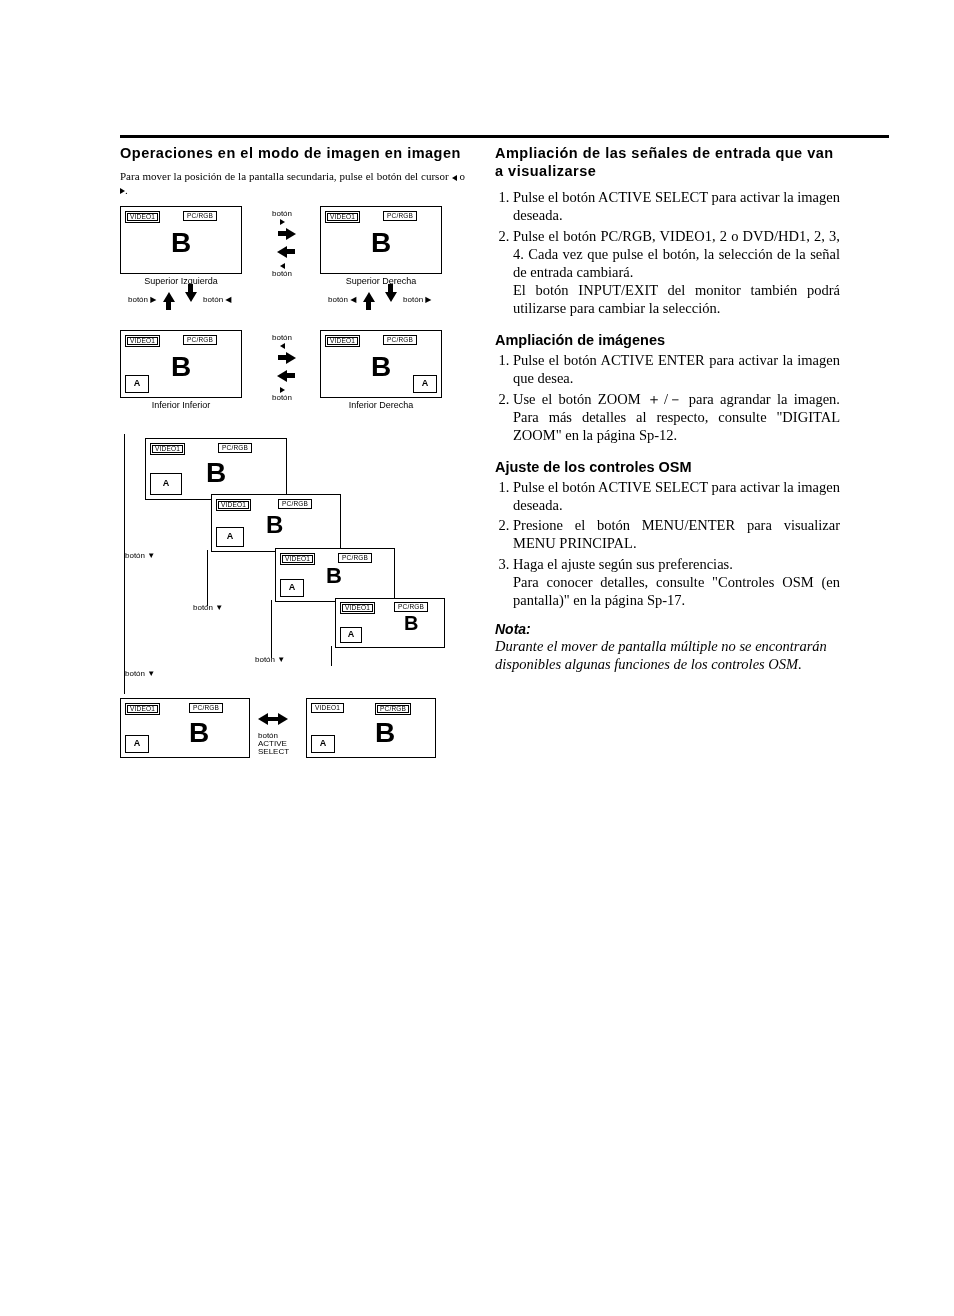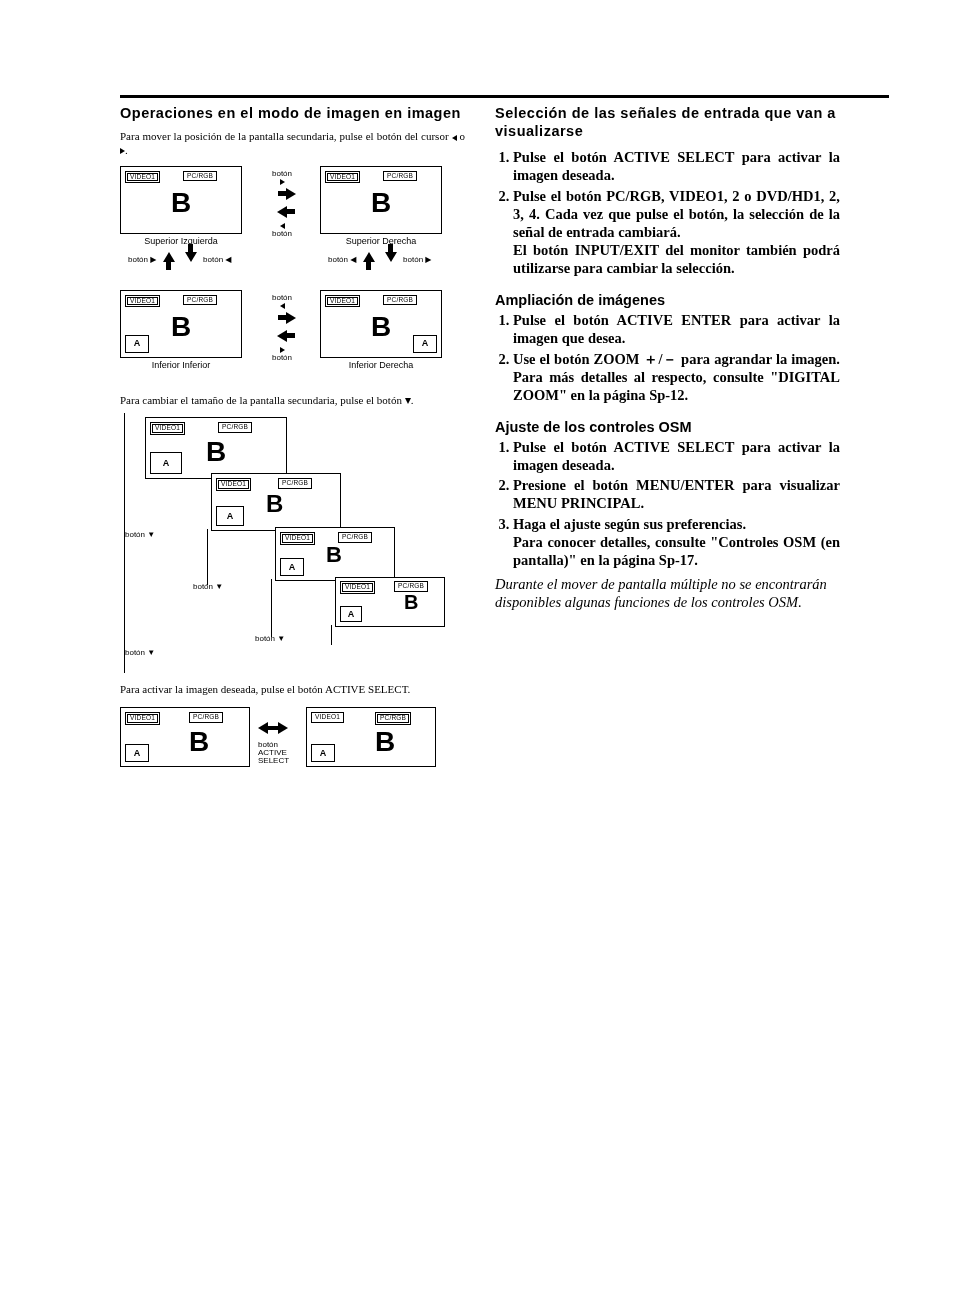--- a/index.html
+++ b/index.html
@@ -8,20 +8,21 @@
     background: #fff;
     font-family: "Times New Roman", Times, serif;
     color: #000;
   }
   .page {
     width: 954px;
     height: 928px;
     position: relative;
     box-sizing: border-box;
     padding: 95px 65px 0 120px;
+    margin-top: 40px;
   }
   .rule {
     border-top: 3px solid #000;
     margin-bottom: 6px;
   }
   .cols {
     display: flex;
     gap: 30px;
   }
   .col {
@@ -60,21 +61,20 @@
     font-style: italic;
     line-height: 1.25;
     margin: 0 0 6px 0;
   }
   ol.list {
     font-size: 14.5px;
     line-height: 1.25;
     margin: 0 0 6px 0;
     padding-left: 18px;
     text-align: justify;
-    font-weight: bold;
   }
   ol.list li {
     margin-bottom: 2px;
   }
   .diagram-block {
     font-family: Arial, Helvetica, sans-serif;
     font-size: 8px;
     line-height: 1;
   }
 
@@ -236,23 +236,20 @@
         </div>
 
         <div style="position:absolute;left:132px;top:130px;text-align:center;width:60px;">
           <div class="tiny" style="margin-bottom:2px;"><span>botón</span><br><span class="tri-l"></span></div>
           <span class="arrR" style="margin-left:18px;"></span><br>
           <span class="arrL" style="margin-left:0px;margin-top:4px;display:inline-block;"></span>
           <div class="tiny" style="margin-top:2px;"><span class="tri-r"></span><br><span>botón</span></div>
         </div>
       </div>
 
-      <p class="body">
-        <span>Para cambiar el tamaño de la pantalla secundaria, pulse el botón </span><span class="tri-d"></span><span>.</span>
-      </p>
 
       <div class="diagram-block" style="position:relative;height:260px;border-left:1px solid #000;margin-left:4px;padding-left:6px;">
 
         <div class="scr" style="position:absolute;left:20px;top:4px;width:140px;height:60px;">
           <span class="tag double" style="left:4px;top:4px;">VIDEO1</span>
           <span class="tag" style="left:72px;top:4px;">PC/RGB</span>
           <span class="bigB" style="left:60px;top:20px;">B</span>
           <span class="Abox" style="left:4px;bottom:4px;width:30px;height:20px;">A</span>
         </div>
 
@@ -281,21 +278,20 @@
         <span class="tiny" style="position:absolute;left:0px;top:118px;">botón ▼</span>
         <span class="tiny" style="position:absolute;left:68px;top:170px;">botón ▼</span>
         <span class="tiny" style="position:absolute;left:130px;top:222px;">botón ▼</span>
         <span class="tiny" style="position:absolute;left:0px;top:236px;">botón ▼</span>
 
         <div style="position:absolute;left:82px;top:116px;width:1px;height:56px;background:#000;"></div>
         <div style="position:absolute;left:146px;top:166px;width:1px;height:58px;background:#000;"></div>
         <div style="position:absolute;left:206px;top:212px;width:1px;height:20px;background:#000;"></div>
       </div>
 
-      <p class="body" style="margin-top:10px;">Para activar la imagen deseada, pulse el botón ACTIVE SELECT.</p>
 
       <div class="diagram-block" style="position:relative;height:90px;">
         <div class="scr" style="position:absolute;left:0;top:4px;width:128px;height:58px;">
           <span class="tag double" style="left:4px;top:4px;">VIDEO1</span>
           <span class="tag" style="left:68px;top:4px;">PC/RGB</span>
           <span class="bigB" style="left:68px;top:20px;">B</span>
           <span class="Abox" style="left:4px;bottom:4px;">A</span>
         </div>
         <div style="position:absolute;left:138px;top:16px;text-align:left;">
           <span class="dblArr"><span class="bar"></span></span>
@@ -307,39 +303,40 @@
           <span class="tag" style="left:4px;top:4px;">VIDEO1</span>
           <span class="tag double" style="left:68px;top:4px;">PC/RGB</span>
           <span class="bigB" style="left:68px;top:20px;">B</span>
           <span class="Abox" style="left:4px;bottom:4px;">A</span>
         </div>
       </div>
 
     </div>
 
     <div class="col">
-      <p class="h1">Selección de las señales de entrada que van a visualizarse</p>
+      <p class="h1">Ampliación de las señales de entrada que van a visualizarse</p>
       <ol class="list">
         <li>Pulse el botón ACTIVE SELECT para activar la imagen deseada.</li>
         <li style="white-space:pre-line;">Pulse el botón PC/RGB, VIDEO1, 2 o DVD/HD1, 2, 3, 4. Cada vez que pulse el botón, la selección de la señal de entrada cambiará.
 El botón INPUT/EXIT del monitor también podrá utilizarse para cambiar la selección.</li>
       </ol>
 
       <p class="h2">Ampliación de imágenes</p>
       <ol class="list">
         <li>Pulse el botón ACTIVE ENTER para activar la imagen que desea.</li>
         <li>Use el botón ZOOM ＋/－ para agrandar la imagen. Para más detalles al respecto, consulte "DIGITAL ZOOM" en la página Sp-12.</li>
       </ol>
 
       <p class="h2">Ajuste de los controles OSM</p>
       <ol class="list">
         <li>Pulse el botón ACTIVE SELECT para activar la imagen deseada.</li>
         <li>Presione el botón MENU/ENTER para visualizar MENU PRINCIPAL.</li>
         <li style="white-space:pre-line;">Haga el ajuste según sus preferencias.
 Para conocer detalles, consulte "Controles OSM (en pantalla)" en la página Sp-17.</li>
       </ol>
 
+      <p class="nota">Nota:</p>
       <p class="body-italic">Durante el mover de pantalla múltiple no se encontrarán disponibles algunas funciones de los controles OSM.</p>
     </div>
 
   </div>
 
 </div>
 
 </body></html>

